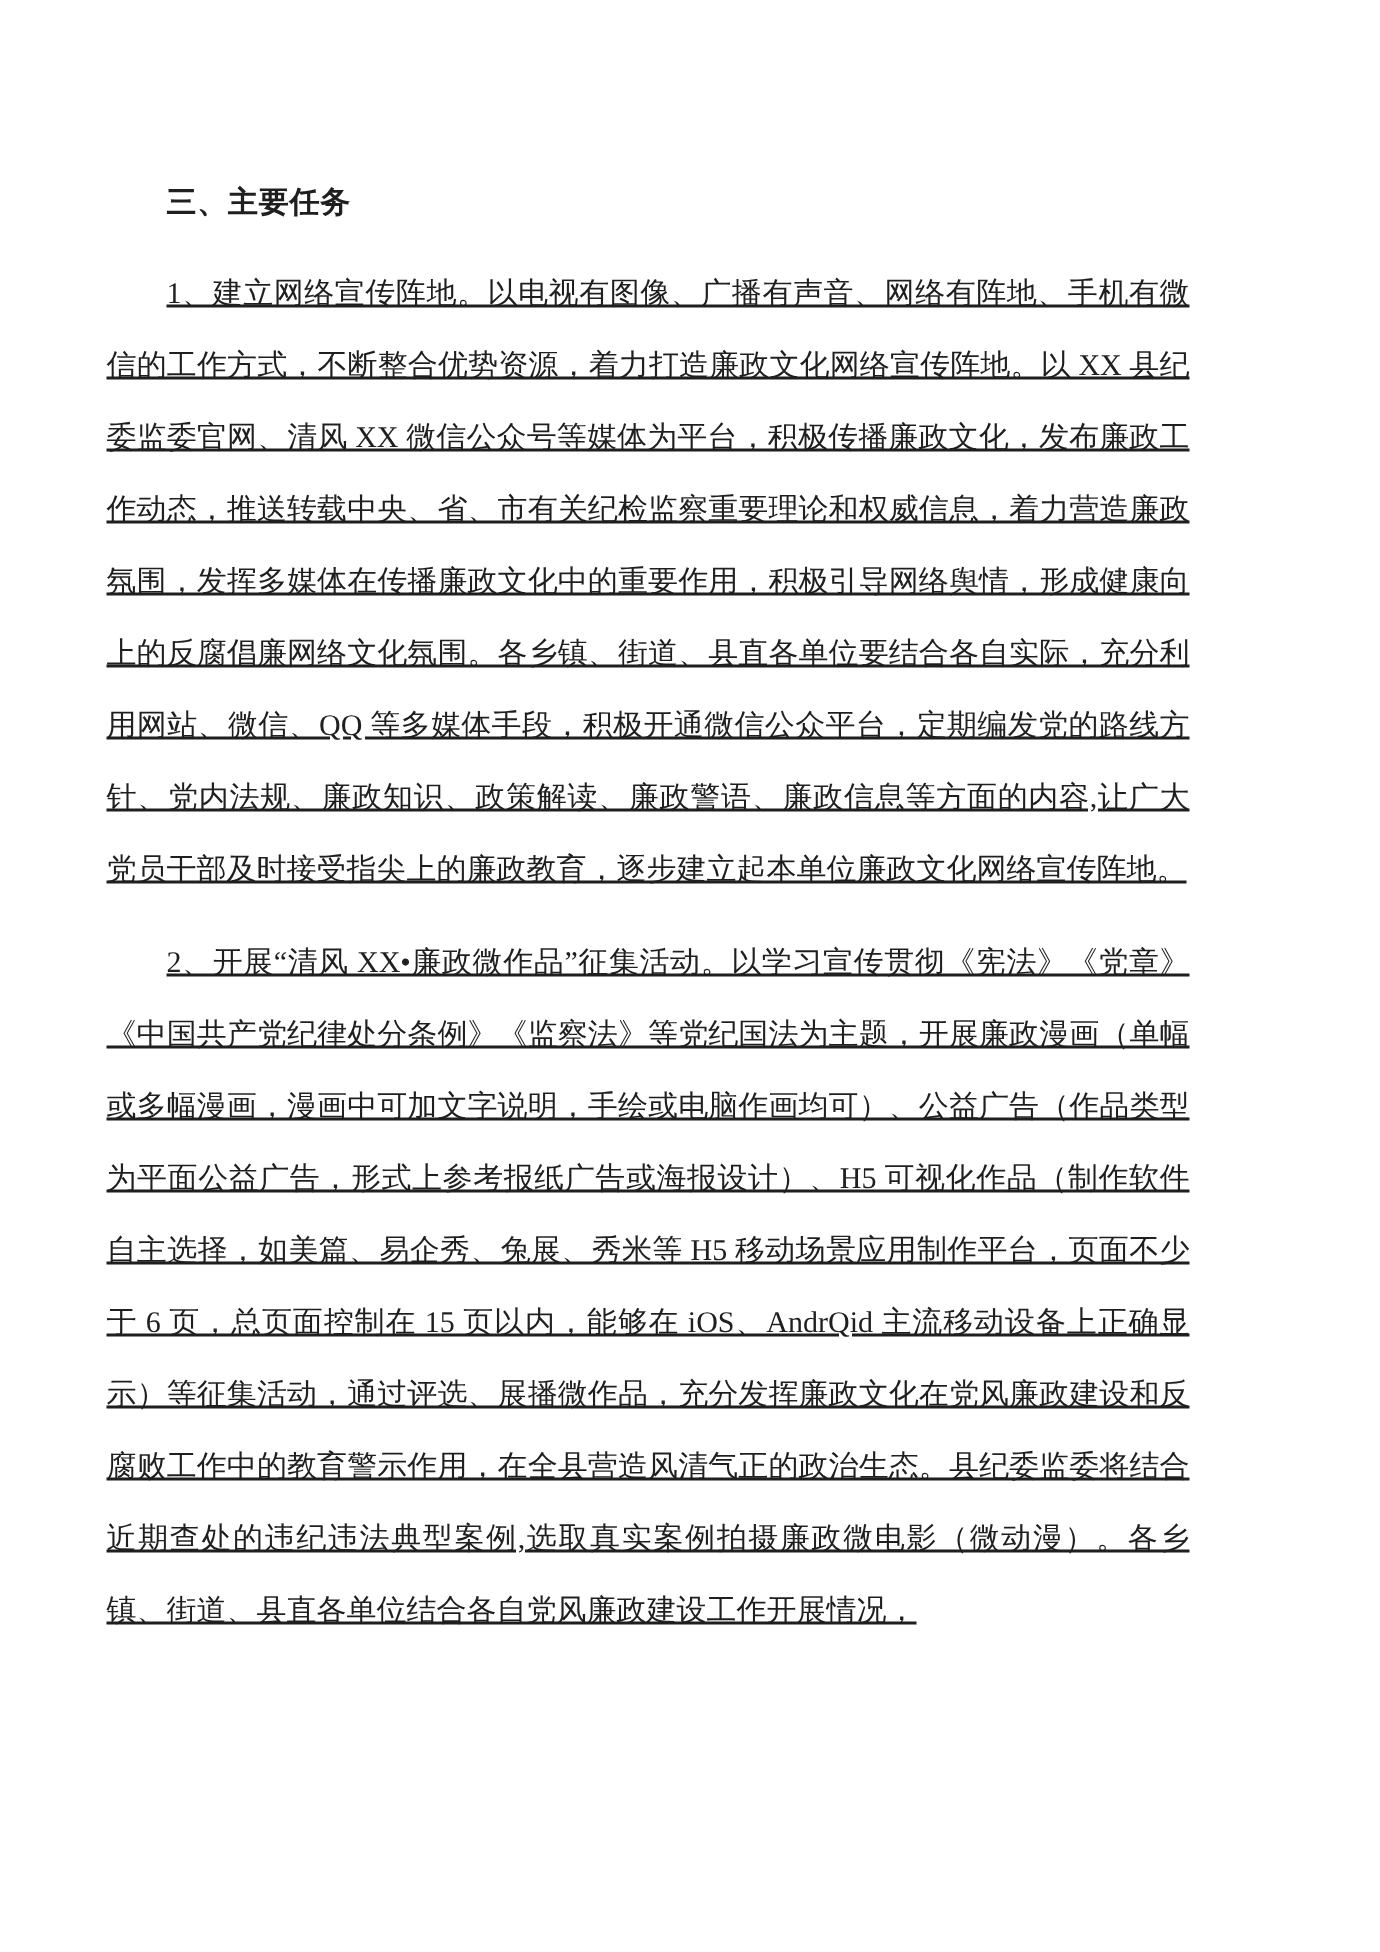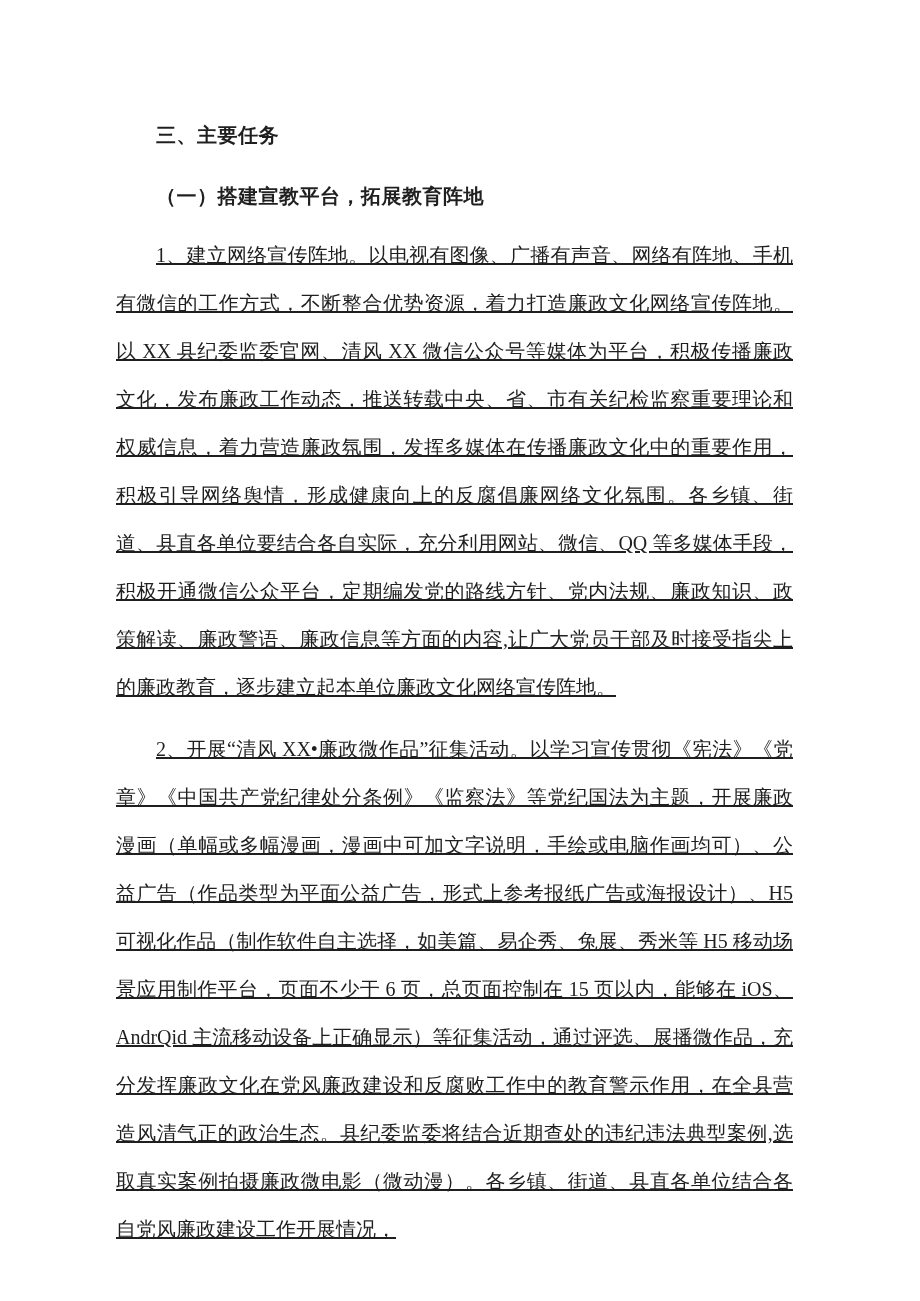--- a/index.html
+++ b/index.html
@@ -9,21 +9,21 @@
   }
   body {
     width: 920px;
     height: 1301px;
     overflow: hidden;
   }
   .page {
     box-sizing: border-box;
     width: 920px;
     height: 1301px;
-    padding: 111px 127px 0 116px;
+    padding: 111px 127px 0 71px;
     background: #ffffff;
     font-family: "Liberation Serif", "DejaVu Serif", serif;
     color: #1f1f1f;
     font-size: 20px;
     line-height: 48px;
   }
   .heading-1 {
     margin: 0 0 13px 0;
     font-size: 20px;
     font-weight: bold;
@@ -43,16 +43,15 @@
     text-align: justify;
     text-justify: inter-ideograph;
     text-decoration: underline;
   }
 </style>
 </head>
 <body>
 
 <div class="page">
   <h1 class="heading-1">三、主要任务</h1>
-  <h2 class="heading-2">（一）搭建宣教平台，拓展教育阵地</h2>
   <p class="body-para">1、建立网络宣传阵地。以电视有图像、广播有声音、网络有阵地、手机有微信的工作方式，不断整合优势资源，着力打造廉政文化网络宣传阵地。以 XX 县纪委监委官网、清风 XX 微信公众号等媒体为平台，积极传播廉政文化，发布廉政工作动态，推送转载中央、省、市有关纪检监察重要理论和权威信息，着力营造廉政氛围，发挥多媒体在传播廉政文化中的重要作用，积极引导网络舆情，形成健康向上的反腐倡廉网络文化氛围。各乡镇、街道、县直各单位要结合各自实际，充分利用网站、微信、QQ 等多媒体手段，积极开通微信公众平台，定期编发党的路线方针、党内法规、廉政知识、政策解读、廉政警语、廉政信息等方面的内容,让广大党员干部及时接受指尖上的廉政教育，逐步建立起本单位廉政文化网络宣传阵地。</p>
   <p class="body-para">2、开展“清风 XX•廉政微作品”征集活动。以学习宣传贯彻《宪法》《党章》《中国共产党纪律处分条例》《监察法》等党纪国法为主题，开展廉政漫画（单幅或多幅漫画，漫画中可加文字说明，手绘或电脑作画均可）、公益广告（作品类型为平面公益广告，形式上参考报纸广告或海报设计）、H5 可视化作品（制作软件自主选择，如美篇、易企秀、兔展、秀米等 H5 移动场景应用制作平台，页面不少于 6 页，总页面控制在 15 页以内，能够在 iOS、AndrQid 主流移动设备上正确显示）等征集活动，通过评选、展播微作品，充分发挥廉政文化在党风廉政建设和反腐败工作中的教育警示作用，在全县营造风清气正的政治生态。县纪委监委将结合近期查处的违纪违法典型案例,选取真实案例拍摄廉政微电影（微动漫）。各乡镇、街道、县直各单位结合各自党风廉政建设工作开展情况，</p>
 </div>
 
 </body></html>

